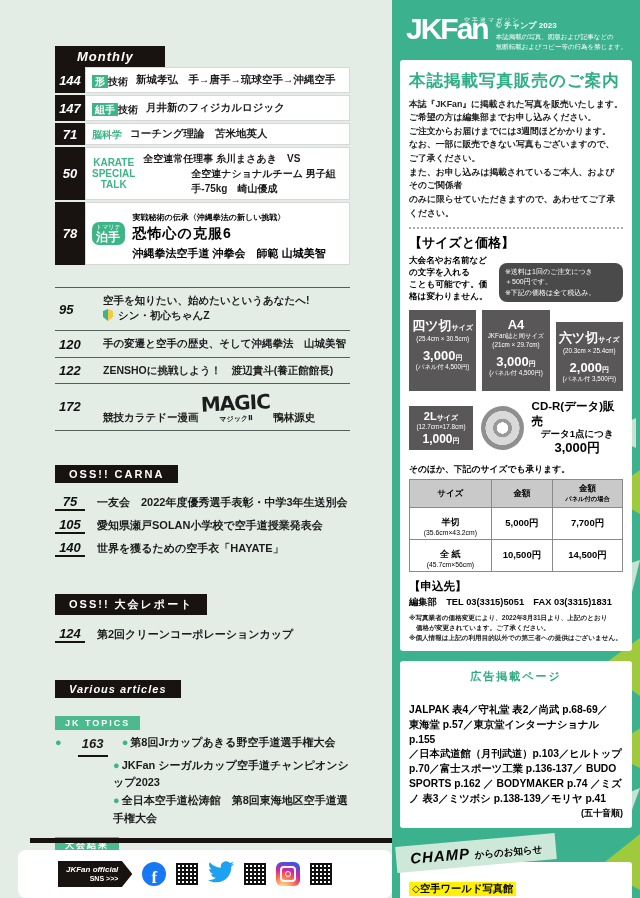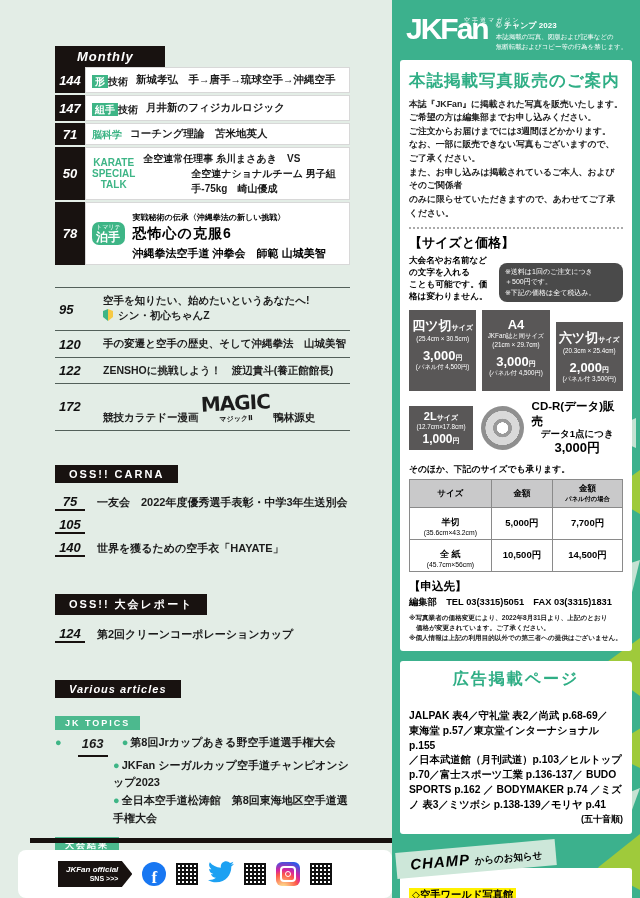--- a/index.html
+++ b/index.html
@@ -118,21 +118,21 @@
   table.price th,table.price td{border:1px solid #8a8a8a;text-align:center;padding:3px 2px;}
   table.price th{background:#c9c9ca;font-size:8.5px;font-weight:bold;}
   table.price th .sub{display:block;font-size:6.3px;}
   td .nm{font-size:9px;font-weight:bold;}
   td .dim{font-size:6.8px;display:block;}
   td.val{font-size:9.5px;font-weight:bold;}
   .apply{font-size:11.5px;font-weight:900;margin-top:7px;}
   .applyline{font-size:9.3px;font-weight:bold;margin:2px 0 4px 0;}
   .tinynote{font-size:6.6px;font-weight:bold;line-height:1.5;color:#222;}
 
-  .adtitle{color:#2fae85;font-weight:900;font-size:16px;text-align:center;letter-spacing:2px;margin-bottom:4px;}
+  .adtitle{color:#2fae85;font-weight:900;font-size:11px;text-align:center;letter-spacing:2px;margin-bottom:4px;}
   .adbody{font-size:10.3px;font-weight:bold;line-height:1.45;}
   .adorder{text-align:right;font-size:9px;font-weight:bold;}
 
   .champ{position:relative;z-index:2;margin:2px 0 -8px -4px;display:inline-block;background:#cde7d9;
     padding:4px 14px;transform:rotate(-5deg);}
   .champ .logo{font-weight:900;font-style:italic;font-size:15px;letter-spacing:1px;}
   .champ .rest{font-size:9.5px;font-weight:bold;}
 
   .yellow{display:inline-block;background:#fff100;font-weight:900;font-size:10.3px;padding:0 3px;margin-bottom:2px;}
 </style>
@@ -230,20 +230,21 @@
         </div>
       </div>
 
       <div><span class="blabel">OSS!! CARNA</span></div>
       <div class="urow">
         <span class="unum">75</span>
         <span class="utext">一友会　2022年度優秀選手表彰・中学3年生送別会</span>
       </div>
       <div class="urow">
         <span class="unum">105</span>
+        <span class="utext">愛知県瀬戸SOLAN小学校で空手道授業発表会</span>
       </div>
       <div class="urow">
         <span class="unum">140</span>
         <span class="utext">世界を獲るための空手衣「HAYATE」</span>
       </div>
 
       <div><span class="blabel">OSS!! 大会レポート</span></div>
       <div class="urow">
         <span class="unum">124</span>
         <span class="utext">第2回クリーンコーポレーションカップ</span>

